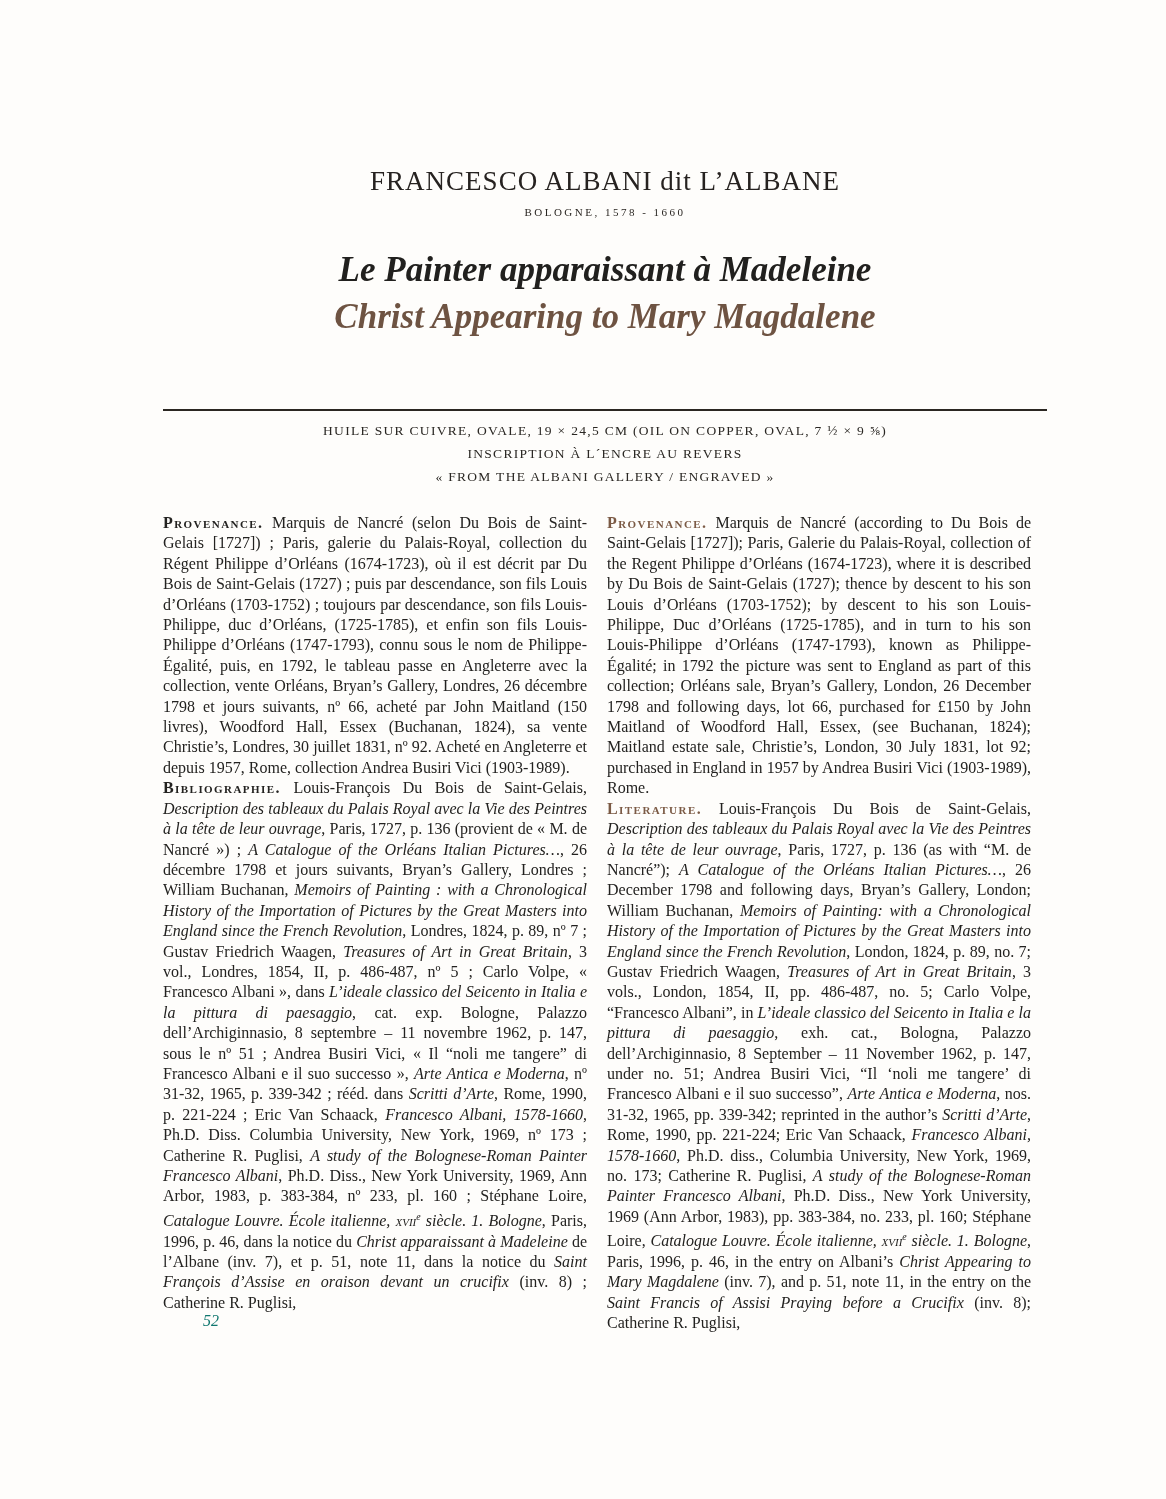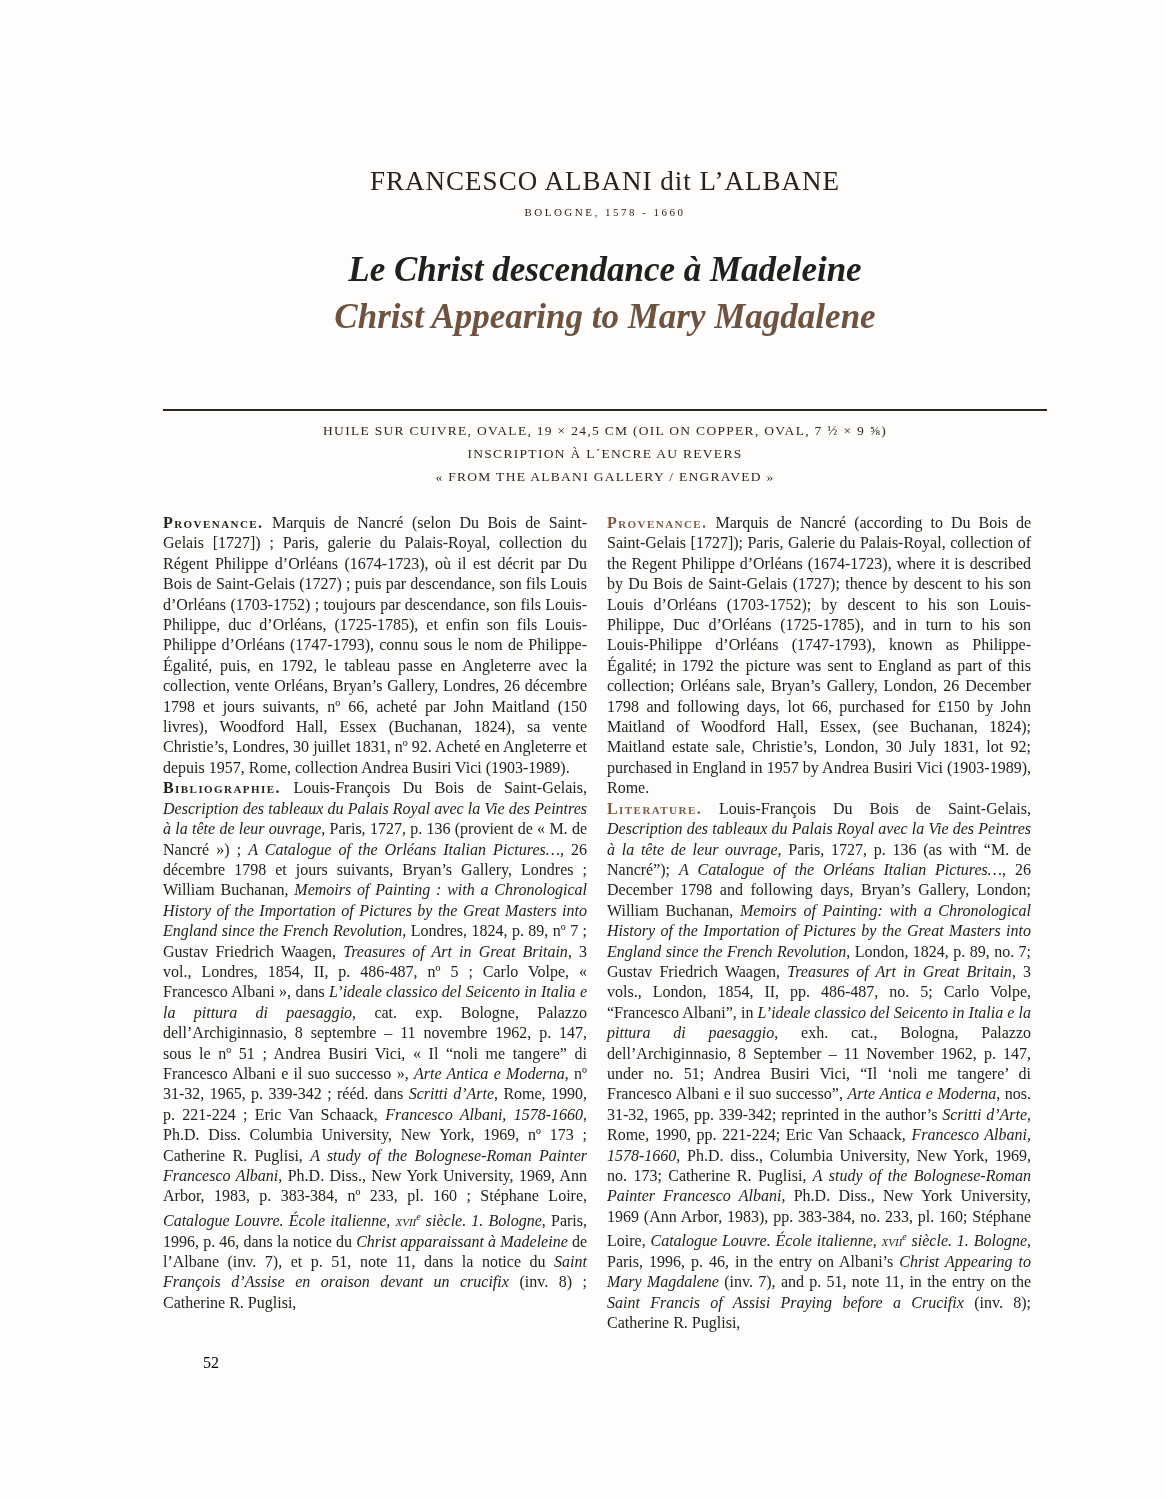--- a/index.html
+++ b/index.html
@@ -49,33 +49,33 @@
     text-align:justify;color:#232220;
   }
   .col p{margin:0;padding:0;}
   .lb{font-weight:bold;font-variant:small-caps;letter-spacing:0.09em;}
   .col.en .lb{color:#7b5a45;}
   .it{font-style:italic;font-family:Liberation Serif, serif;}
   .it.sc{font-variant:small-caps;}
   .sup{font-size:0.62em;vertical-align:super;letter-spacing:0;}
   .it.sup{font-style:italic;}
   .pageno{
-    position:absolute;left:203px;top:1354px;
-    font-size:16px;color:#000000;
+    position:absolute;left:203px;top:1312px;
+    font-size:16px;color:#0f766e;font-style:italic;
   }
 </style>
 </head>
 <body>
 
 <div class="page">
 
   <div class="artist">FRANCESCO ALBANI dit L’ALBANE</div>
   <div class="dates">BOLOGNE, 1578 - 1660</div>
 
-  <div class="title-fr">Le Christ descendance à Madeleine</div>
+  <div class="title-fr">Le Painter apparaissant à Madeleine</div>
   <div class="title-en">Christ Appearing to Mary Magdalene</div>
 
   <div class="rule"></div>
 
   <div class="details">
     <div>HUILE SUR CUIVRE, OVALE, 19 × 24,5 CM (OIL ON COPPER, OVAL, 7 ½ × 9 ⅝)</div>
     <div>INSCRIPTION À L´ENCRE AU REVERS</div>
     <div>« FROM THE ALBANI GALLERY / ENGRAVED »</div>
   </div>
 

